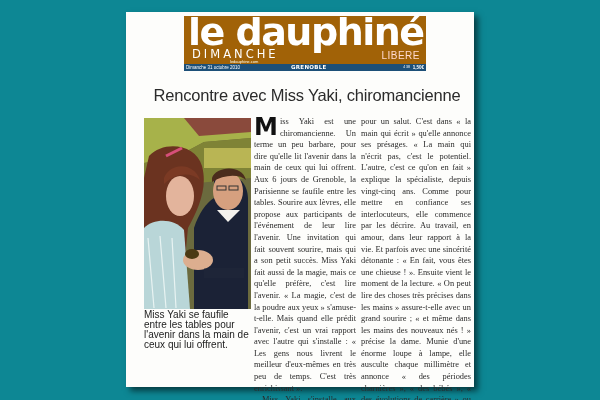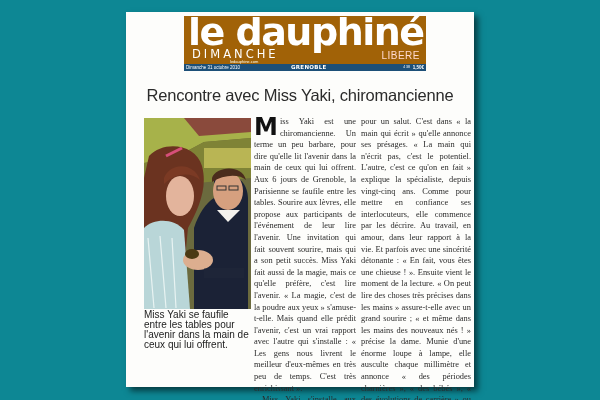--- a/index.html
+++ b/index.html
@@ -54,21 +54,21 @@
     }
     .bar-price {
       position:absolute; right:2px; top:0; font-family:"Liberation Sans", sans-serif;
       font-size:4.5px; color:#fff; line-height:7px; font-weight:bold;
     }
     .bar-code {
       position:absolute; right:16px; top:0; font-family:"Liberation Sans", sans-serif;
       font-size:3.5px; color:#fff; line-height:7px;
     }
     .headline {
-      position:absolute; left:0; top:73px; width:348px; text-align:center;
+      position:absolute; left:7px; top:73px; width:348px; text-align:center;
       font-family:"Liberation Sans", sans-serif; font-size:16.5px; color:#2b2b2b;
       line-height:20px; letter-spacing:-0.2px; white-space:nowrap;
     }
     .photo {
       position:absolute; left:18px; top:106px; width:107px; height:191px;
       overflow:hidden; background:#4a4a3a;
     }
     .caption {
       position:absolute; left:18px; top:298px; width:110px;
       font-family:"Liberation Sans", sans-serif; font-size:10px; line-height:10px;

